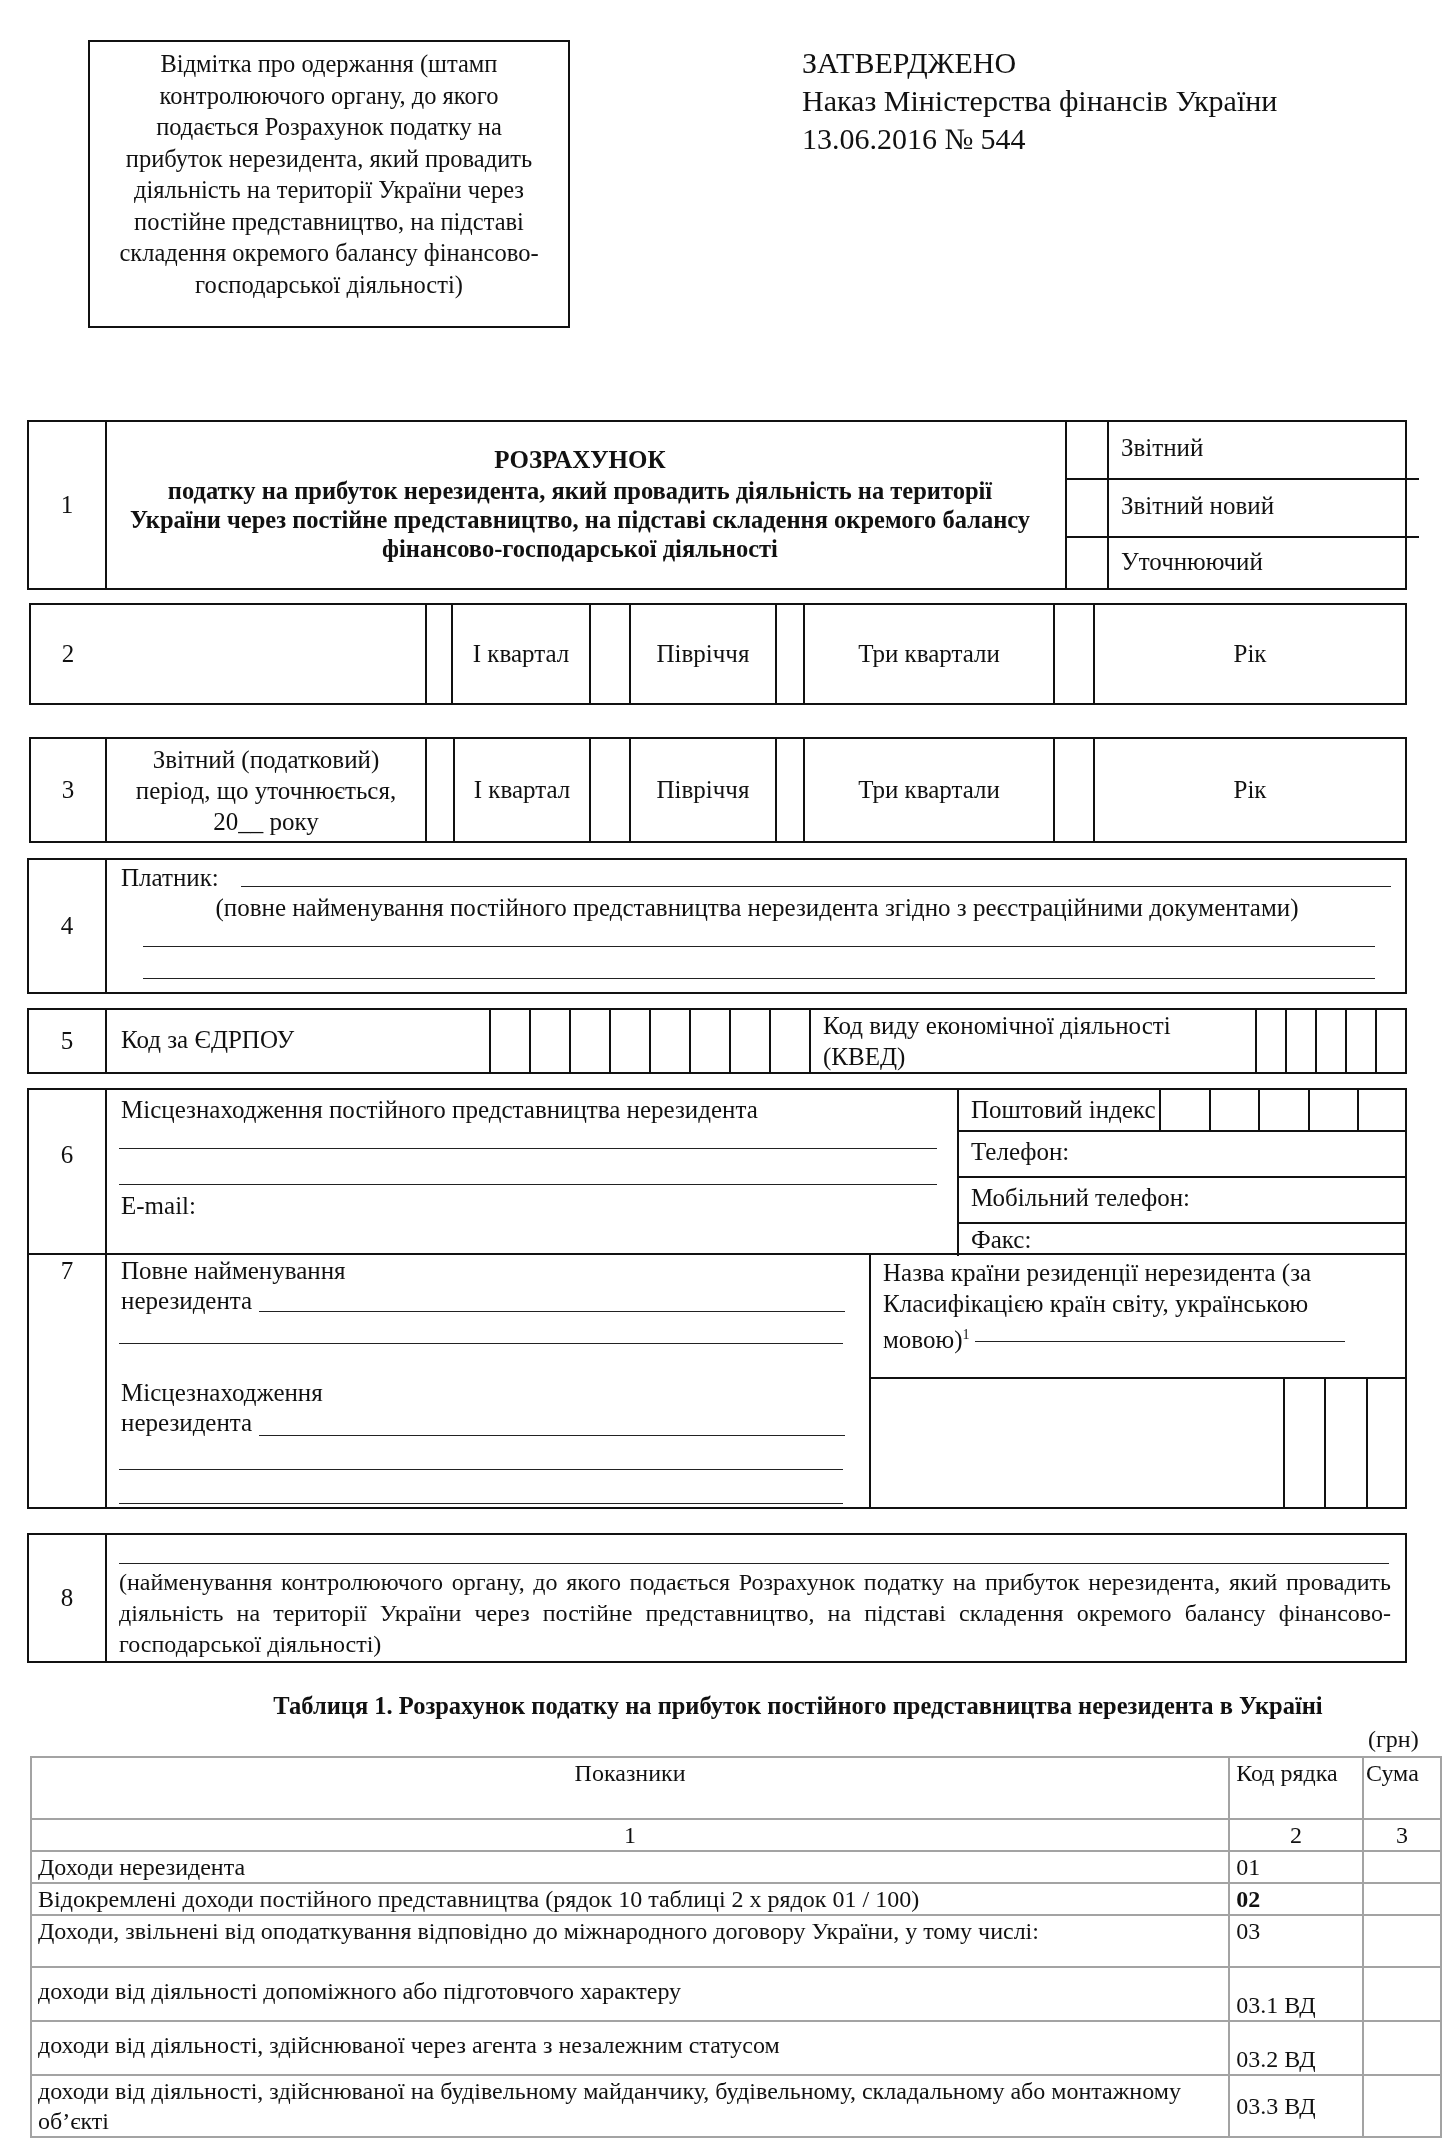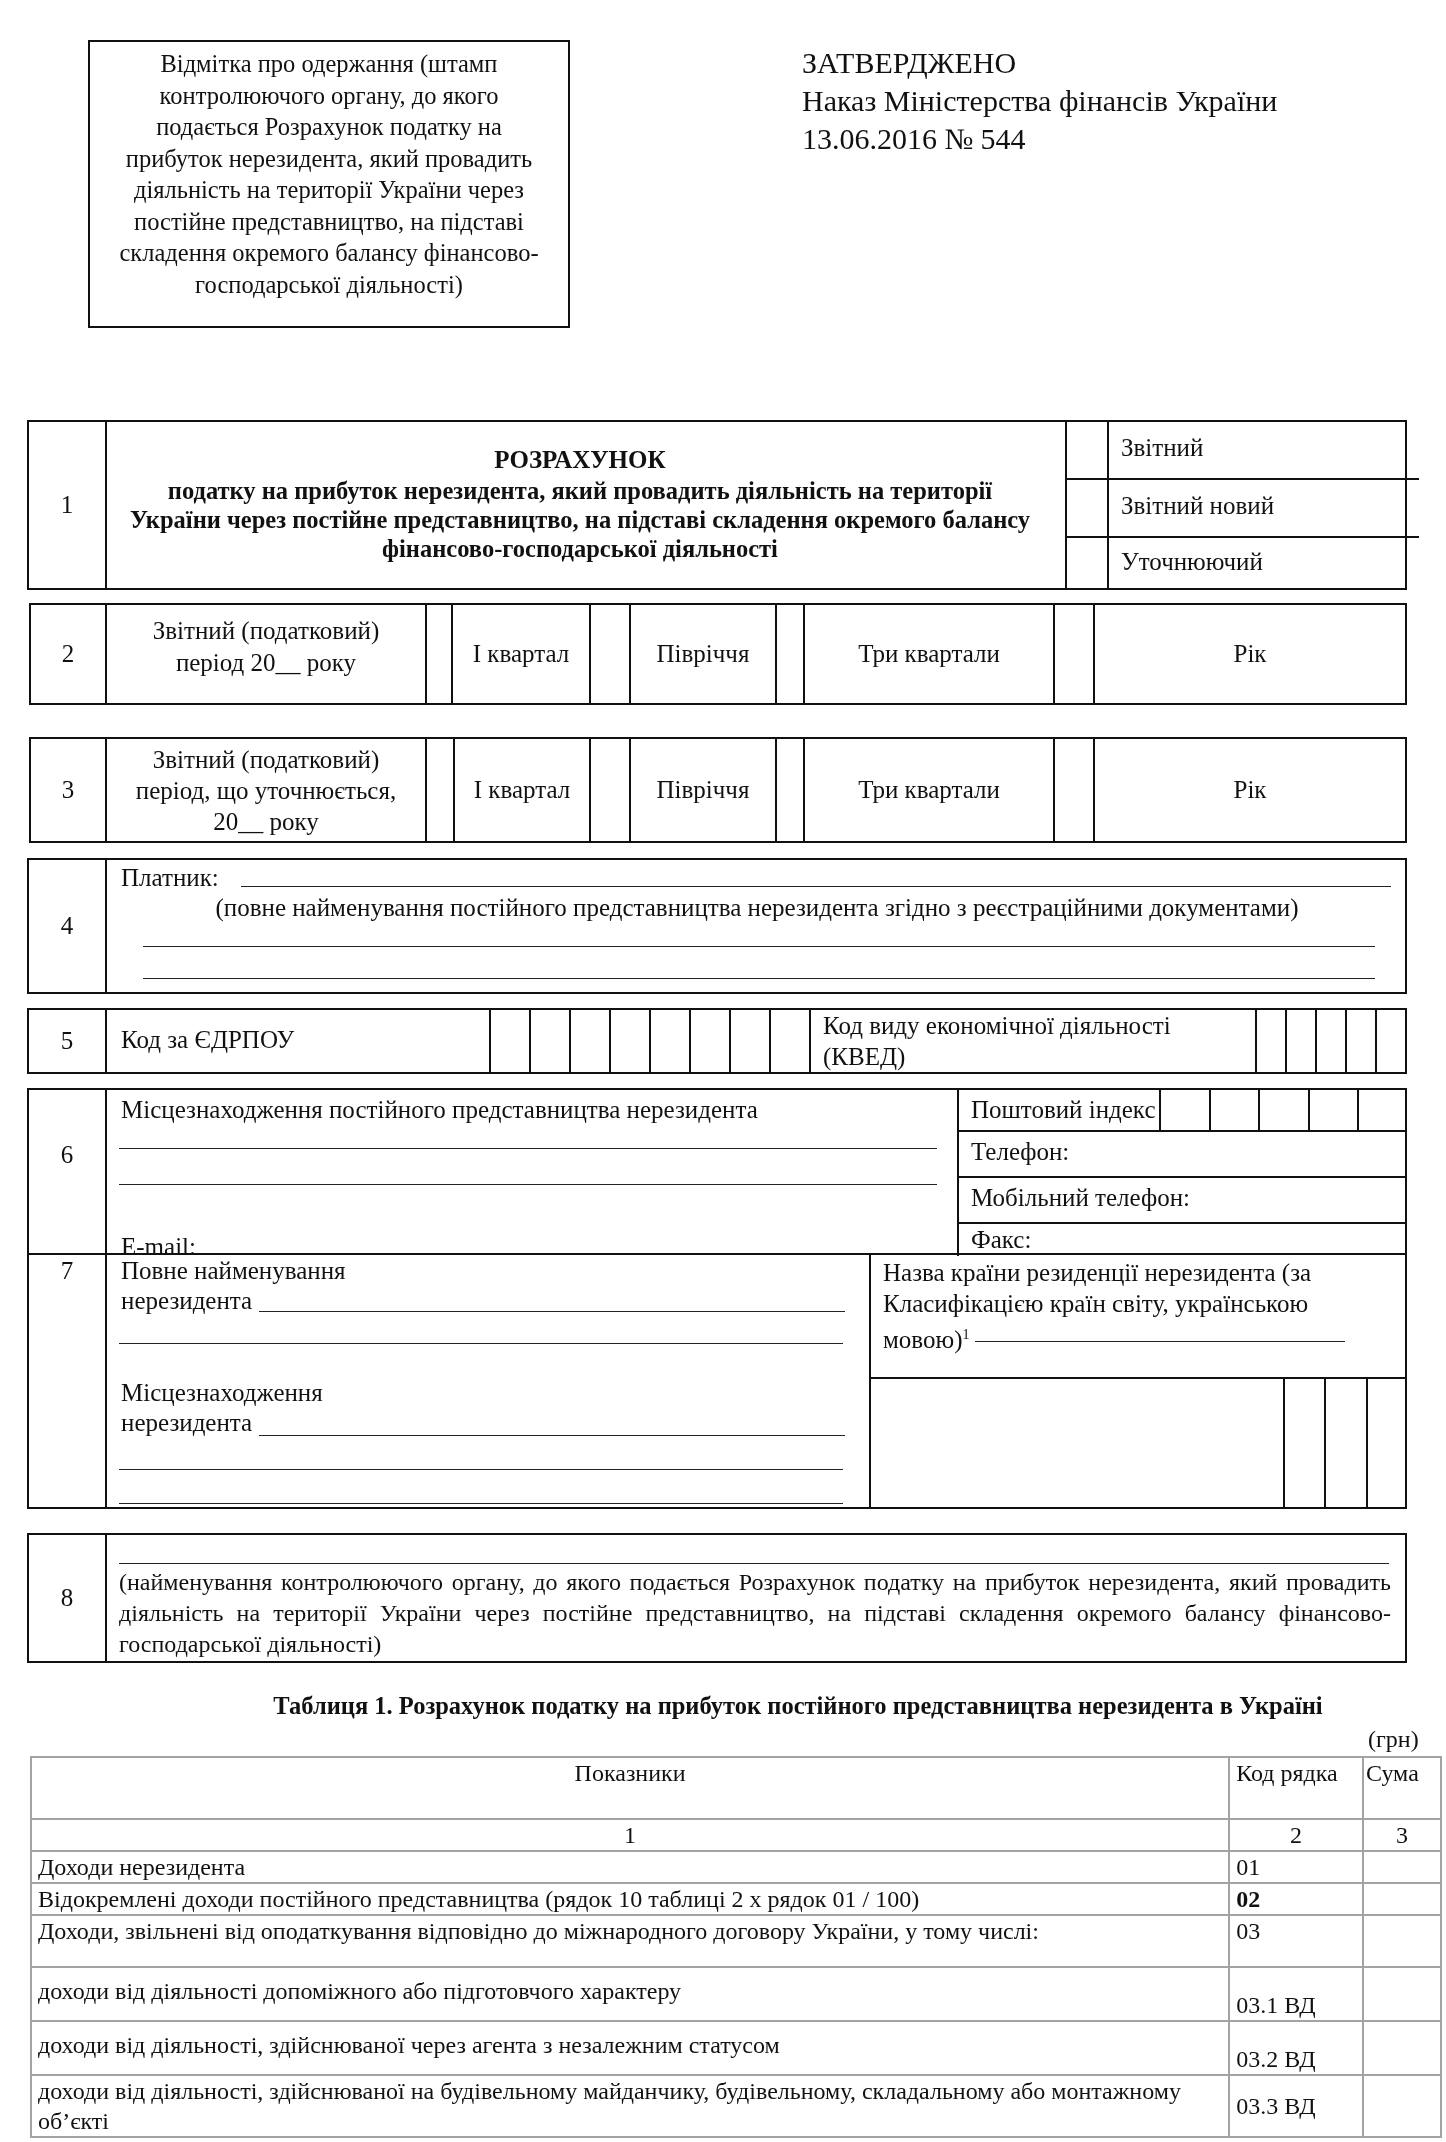--- a/index.html
+++ b/index.html
@@ -44,21 +44,20 @@
     <div class="abs" style="left:0; top:116px; width:40px; height:50px;"></div>
     <div class="abs bl" style="left:40px; top:0; height:166px;"></div>
     <div class="abs" style="left:54px; top:12px;">Звітний</div>
     <div class="abs" style="left:54px; top:70px;">Звітний новий</div>
     <div class="abs" style="left:54px; top:126px;">Уточнюючий</div>
   </div>
 </div>
 
 <div class="abs bx" style="left:29px; top:603px; width:1378px; height:102px;">
   <div class="abs flexc" style="left:0; top:0; width:74px; height:98px;">2</div>
-  <div class="abs bl flexc" style="left:74px; top:0; width:320px; height:98px; padding:0 30px 14px; line-height:32px;">Звітний (податковий) період 20__ року</div>
   <div class="abs bl" style="left:394px; top:0; width:26px; height:98px;"></div>
   <div class="abs bl flexc" style="left:420px; top:0; width:138px; height:98px;">І квартал</div>
   <div class="abs bl" style="left:558px; top:0; width:40px; height:98px;"></div>
   <div class="abs bl flexc" style="left:598px; top:0; width:146px; height:98px;">Півріччя</div>
   <div class="abs bl" style="left:744px; top:0; width:28px; height:98px;"></div>
   <div class="abs bl flexc" style="left:772px; top:0; width:250px; height:98px;">Три квартали</div>
   <div class="abs bl" style="left:1022px; top:0; width:40px; height:98px;"></div>
   <div class="abs bl flexc" style="left:1062px; top:0; width:312px; height:98px;">Рік</div>
 </div>
 
@@ -112,21 +111,21 @@
       <div class="abs" style="left: 120px; top: 0px; width: 30px; height: 100%; border-left: 2px solid rgb(17, 17, 17);"></div>
     </div>
 </div>
 
 <div class="abs bx" style="left:27px; top:1088px; width:1380px; height:166px; border-bottom:none;">
   <div class="abs flexc" style="left:0; top:0; width:76px; height:130px;">6</div>
   <div class="abs bl" style="left:76px; top:0; width:852px; height:166px;">
     <div class="abs" style="left:14px; top:6px;">Місцезнаходження постійного представництва нерезидента</div>
     <div class="line" style="left:12px; top:58px; width:818px;"></div>
     <div class="line" style="left:12px; top:94px; width:818px;"></div>
-    <div class="abs" style="left:14px; top:102px;margin-top:41px;">E-mail:</div>
+    <div class="abs" style="left:14px; top:102px;">E-mail:</div>
   </div>
   <div class="abs bl" style="left:928px; top:0; width:450px; height:166px;">
     <div class="abs" style="left:12px; top:6px;">Поштовий індекс</div>
     <div class="abs" id="postal-cells" style="left:200px; top:0; width:248px; height:40px;">
         <div class="abs" style="left: 0px; top: 0px; width: 49.6px; height: 100%; border-left: 2px solid rgb(17, 17, 17);"></div>
         <div class="abs" style="left: 49.6px; top: 0px; width: 49.6px; height: 100%; border-left: 2px solid rgb(17, 17, 17);"></div>
         <div class="abs" style="left: 99.2px; top: 0px; width: 49.6px; height: 100%; border-left: 2px solid rgb(17, 17, 17);"></div>
         <div class="abs" style="left: 148.8px; top: 0px; width: 49.6px; height: 100%; border-left: 2px solid rgb(17, 17, 17);"></div>
         <div class="abs" style="left: 198.4px; top: 0px; width: 49.6px; height: 100%; border-left: 2px solid rgb(17, 17, 17);"></div>
       </div>

